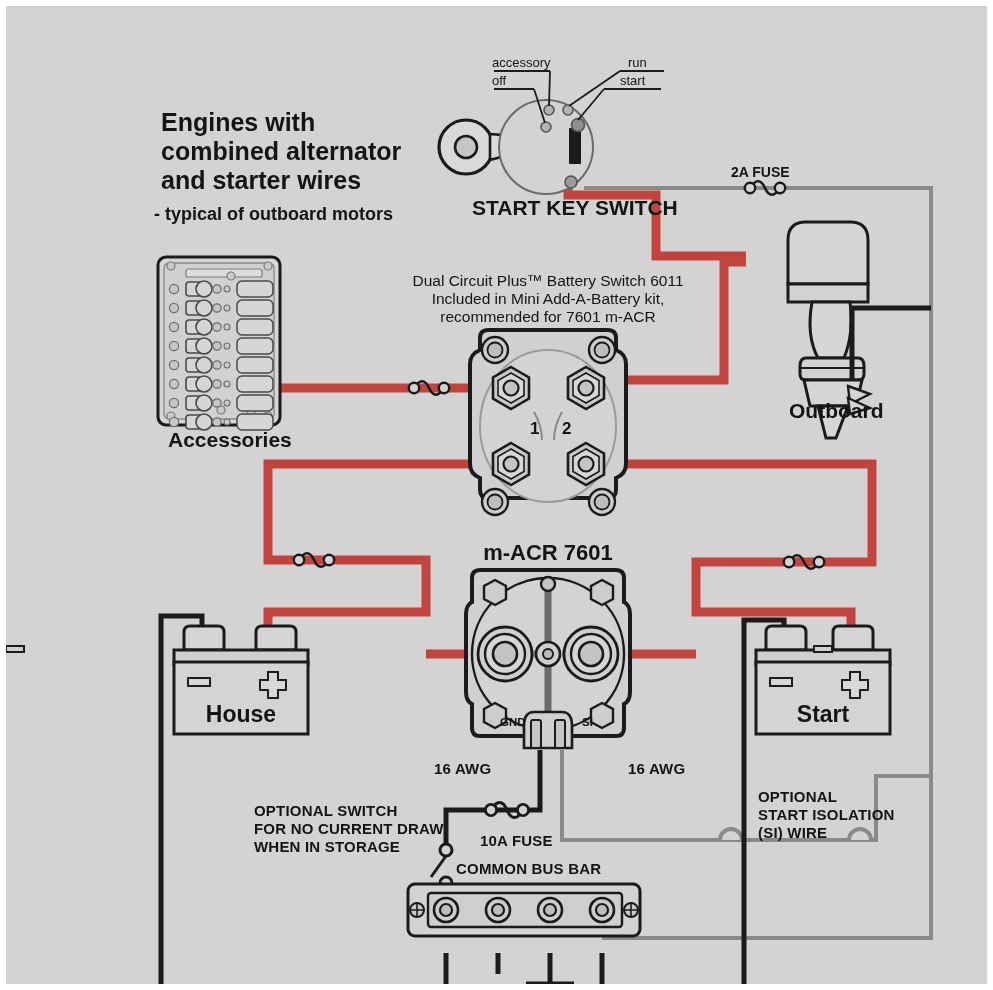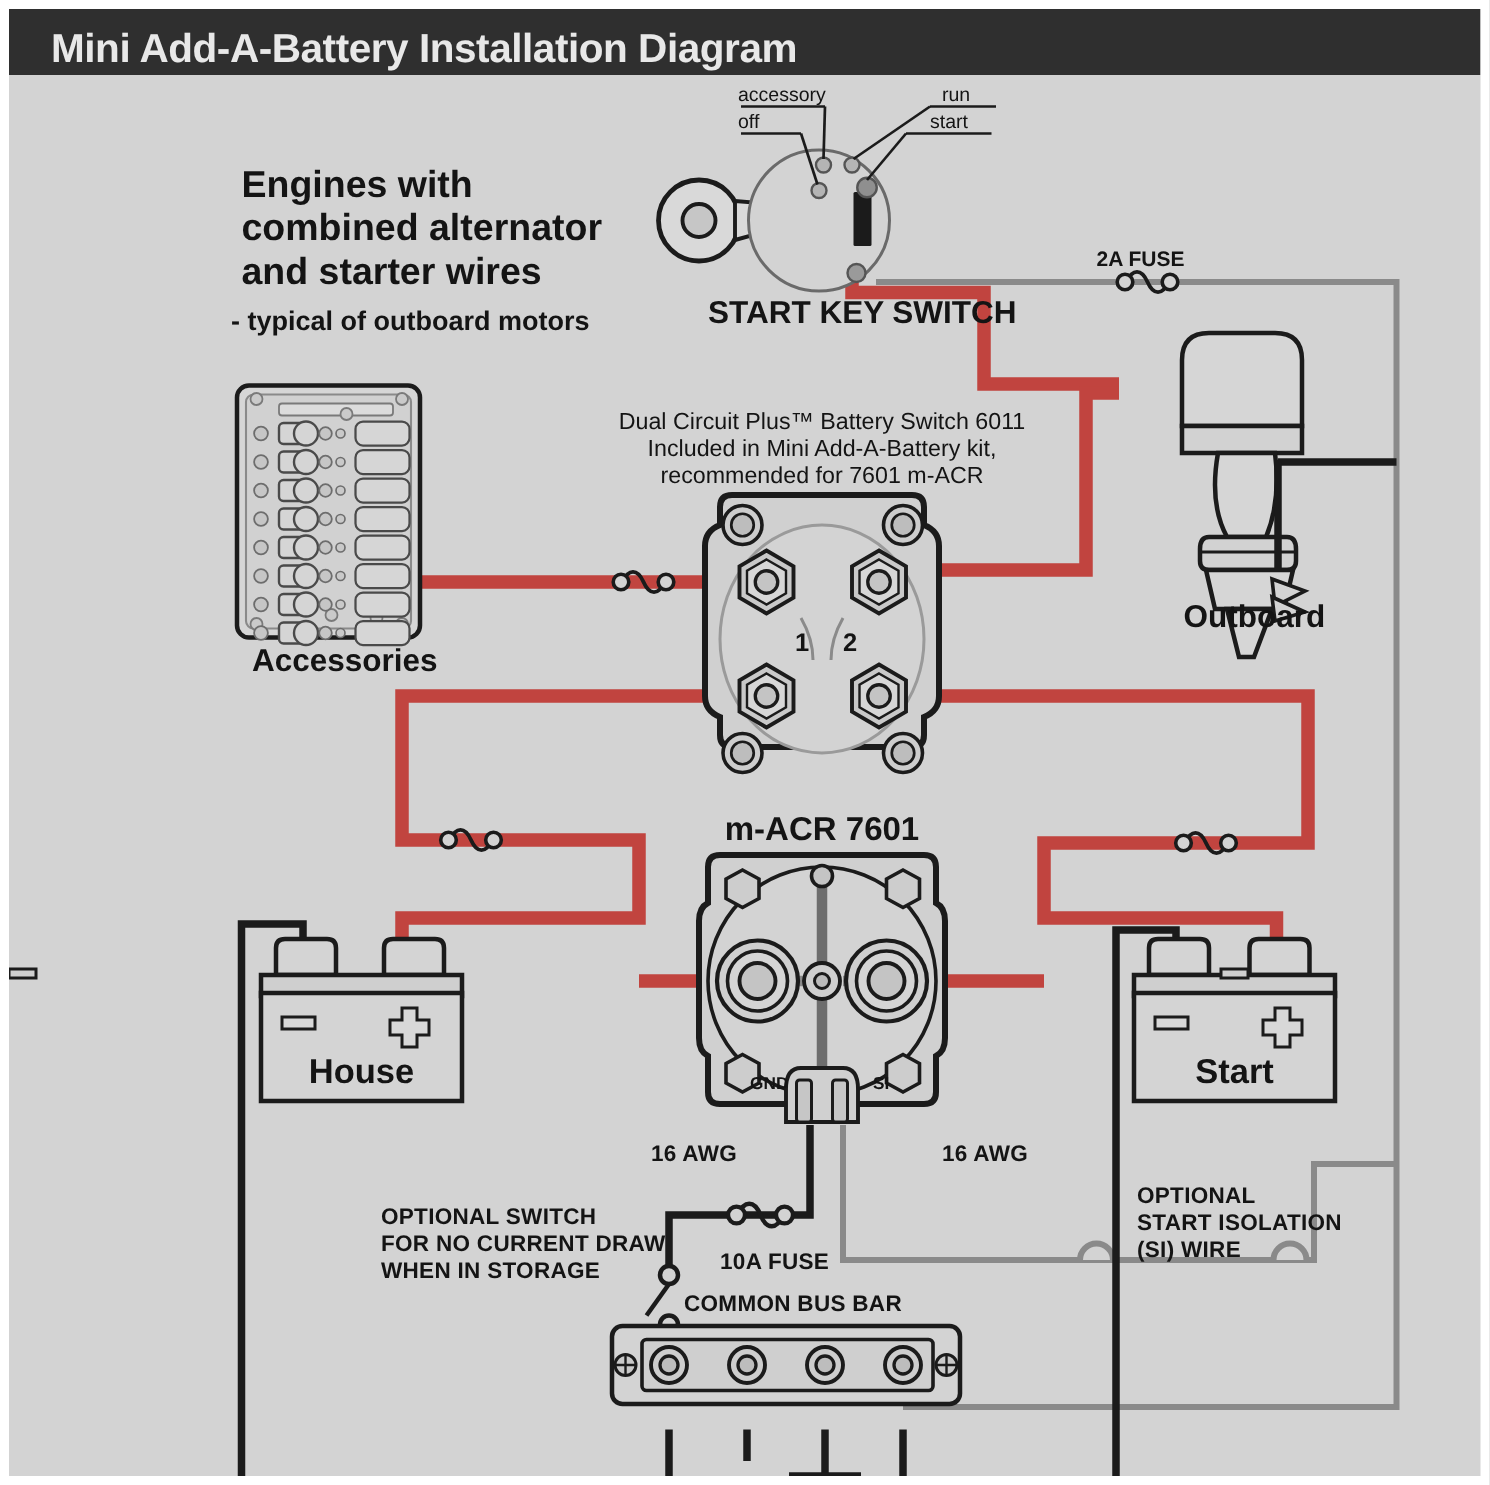--- a/index.html
+++ b/index.html
@@ -40,23 +40,20 @@
   .caps{font-size:15px;font-weight:bold;letter-spacing:0.2px;}
   .capsm{font-size:14px;font-weight:bold;}
   .bigcap{font-size:21px;font-weight:bold;}
   .term{font-size:17px;font-weight:bold;}
 </style>
 </head>
 <body>
 
 <div id="page">
 
-  <div id="titlebar">
-    <div id="title">Mini Add-A-Battery Installation Diagram</div>
-  </div>
 
   <div id="canvasarea">
     <svg width="981" height="934" viewBox="0 0 981 934" xmlns="http://www.w3.org/2000/svg">
 
       <defs>
         <g id="hexterm">
           <polygon points="0,-21 18,-10.5 18,10.5 0,21 -18,10.5 -18,-10.5" fill="#c9c9c9" stroke="#1b1b1b" stroke-width="2.6"></polygon>
           <polygon points="0,-15 13,-7.5 13,7.5 0,15 -13,7.5 -13,-7.5" fill="#d7d7d7" stroke="#1b1b1b" stroke-width="1.6"></polygon>
           <circle r="7.5" fill="#c4c4c4" stroke="#1b1b1b" stroke-width="2.2"></circle>
         </g>

